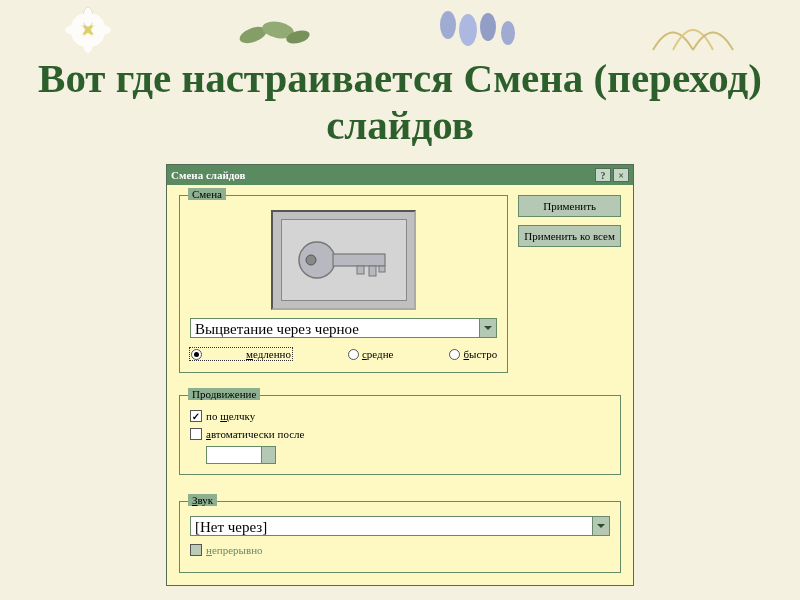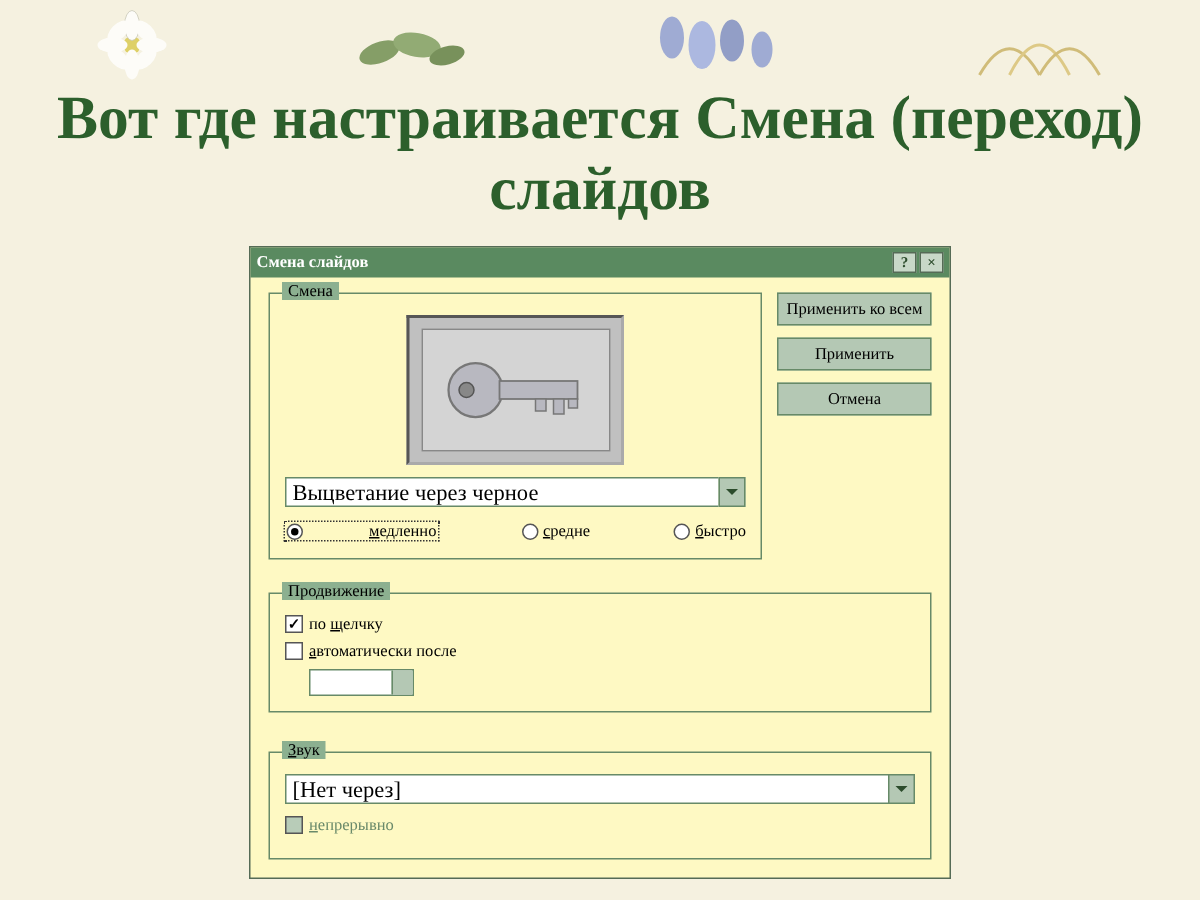--- a/index.html
+++ b/index.html
@@ -291,23 +291,22 @@
           </div>
           <div class="radio">
             <div class="radio-circle"></div>
             <span><span class="ul">б</span>ыстро</span>
           </div>
         </div>
       </div>
     </div>
 
     <div class="right-col">
+      <div class="btn">Применить</div>
       <div class="btn">Применить ко всем</div>
-      <div class="btn">Применить</div>
-      <div class="btn">Отмена</div>
     </div>
   </div>
 
   <div class="bottom-row">
     <div class="groupbox">
       <div class="groupbox-title">Продвижение</div>
       <div class="check-row">
         <div class="checkbox">✓</div>
         <span>по <span class="ul">щ</span>елчку</span>
       </div>

